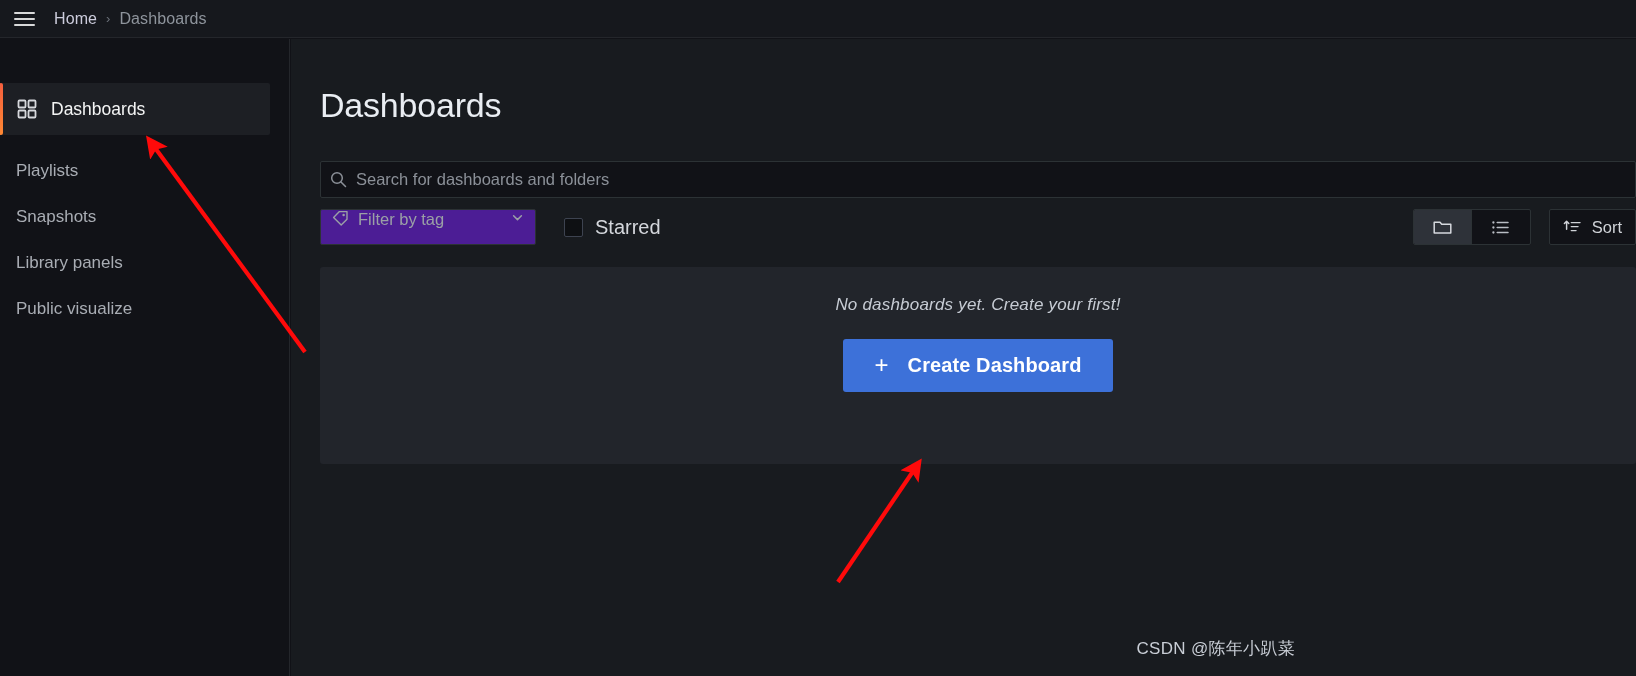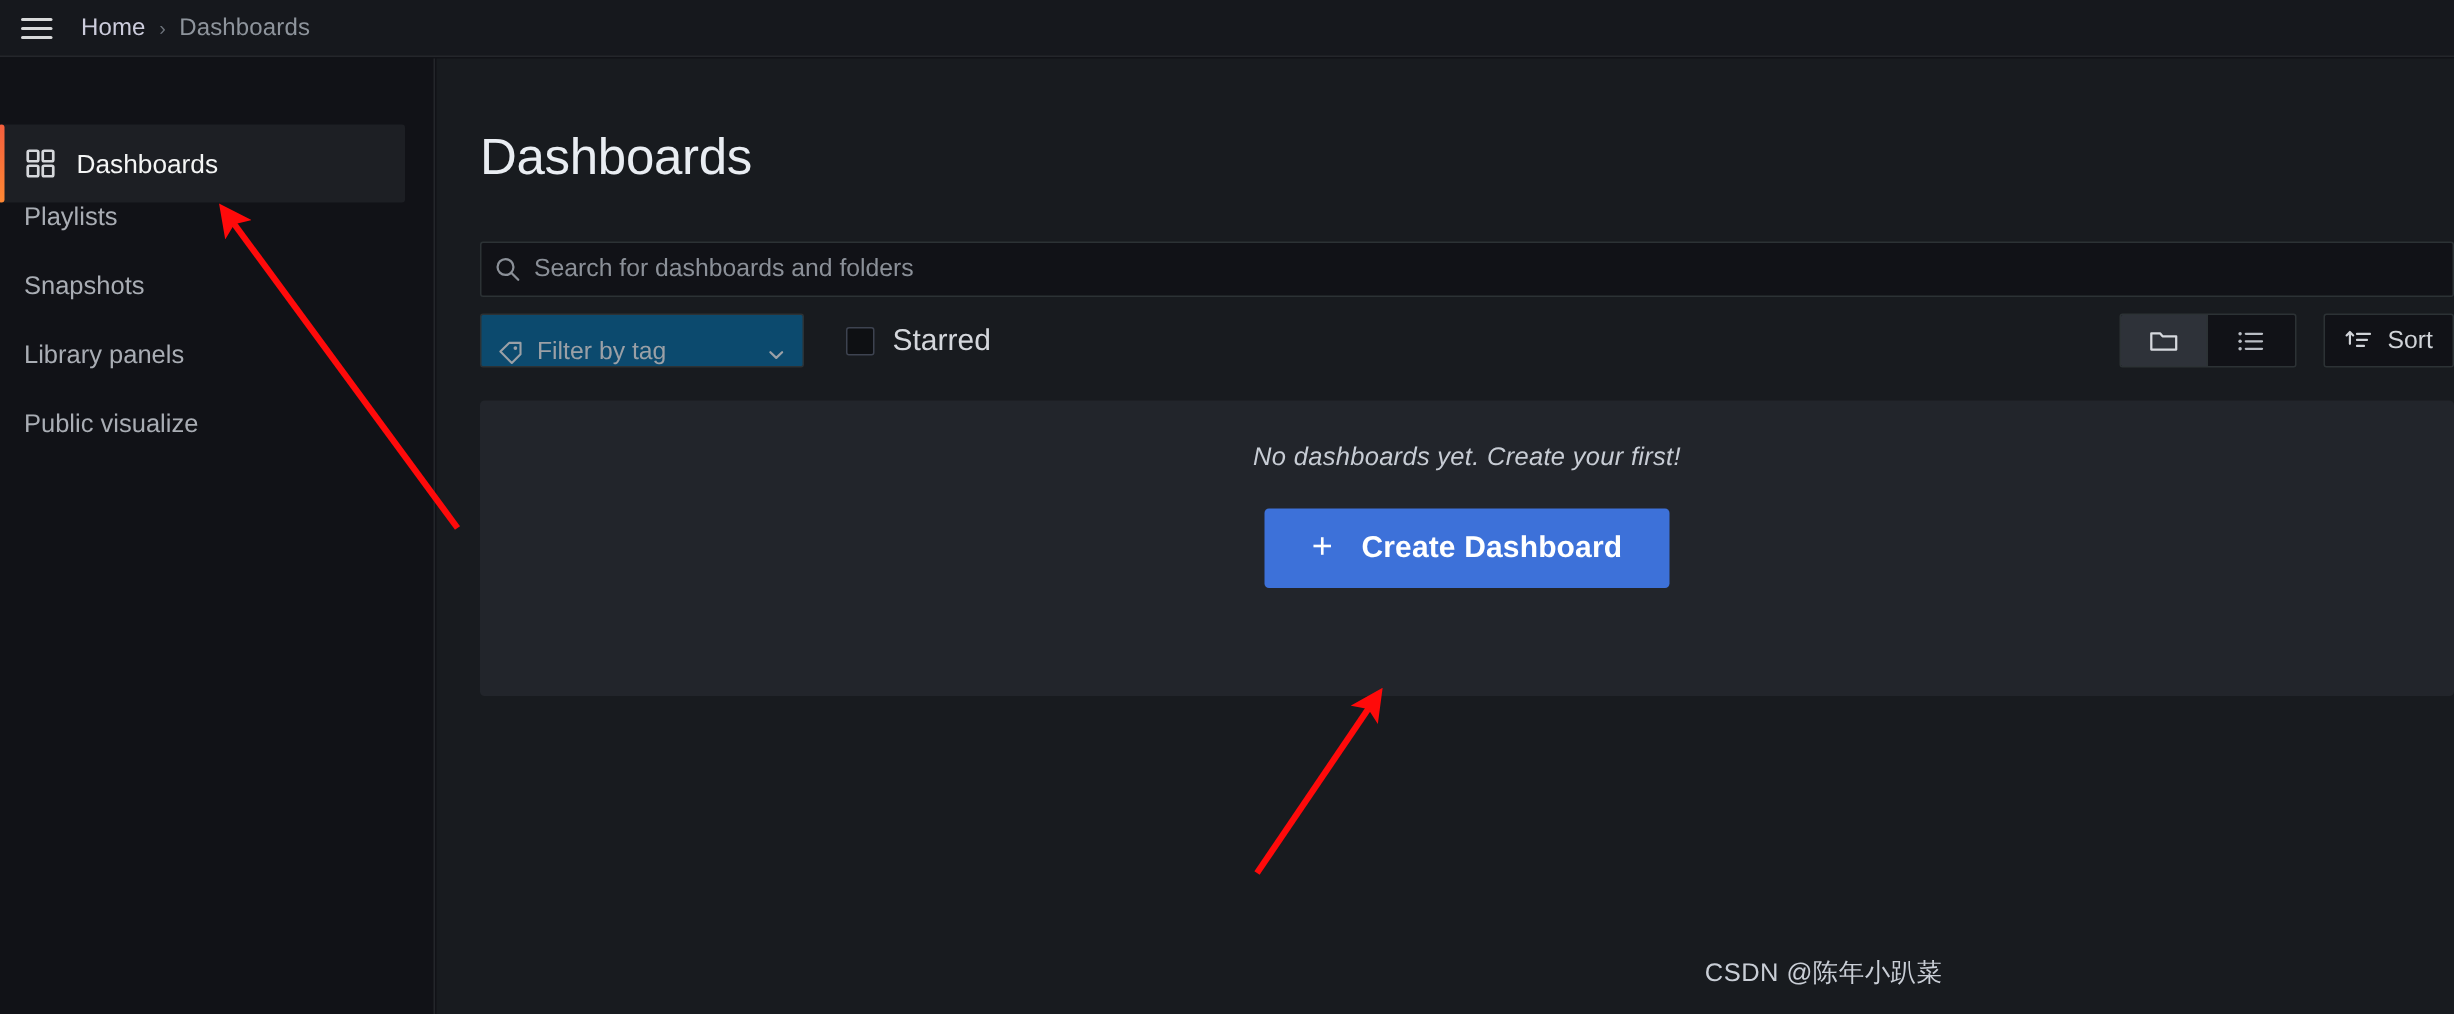--- a/index.html
+++ b/index.html
@@ -105,21 +105,21 @@
   }
   .nav-icon {
     width: 22px; height: 22px;
     margin-right: 13px;
     display: flex;
     align-items: center;
     justify-content: center;
   }
   .nav-sub {
     display: flex;
-    align-items: flex-start;
+    align-items: flex-end;
     height: 46px;
     padding-left: 16px;
     color: #a9adb4;
     font-size: 17px;
     cursor: pointer;
   }
   .nav-sub:first-of-type { margin-top: 16px; }
 
   
   .main {
@@ -173,25 +173,25 @@
   .filter-row {
     margin-top: 11px;
     height: 36px;
     display: flex;
     align-items: center;
     width: 1316px;
   }
   .tag-select {
     width: 216px;
     height: 36px;
-    background: #0c4a6e;
+    background: #4c1d95;
     border: 1px solid #2c3235;
     border-radius: 2px;
     display: flex;
-    align-items: flex-end;
+    align-items: flex-start;
     padding: 0 10px 0 11px;
     cursor: pointer;
     color: #9ba0a6;
     font-size: 16.5px;
   }
   .tag-select .tag-label { margin-left: 9px; flex: 1; }
   .starred-wrap {
     display: flex;
     align-items: center;
     margin-left: 28px;

